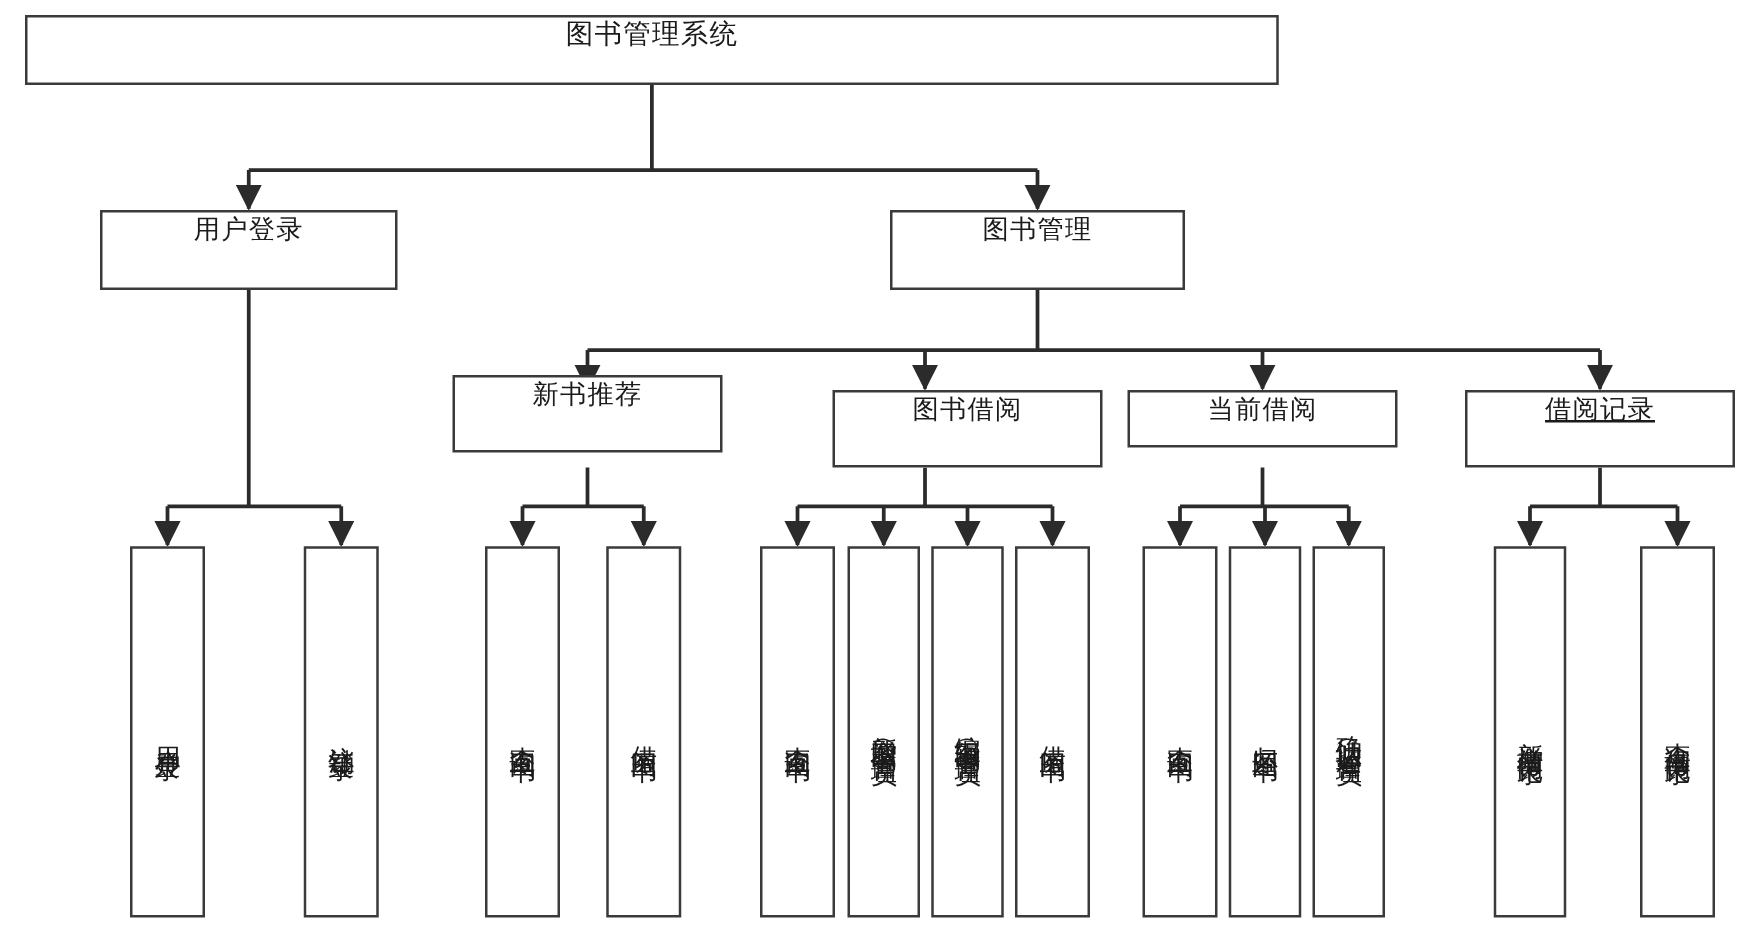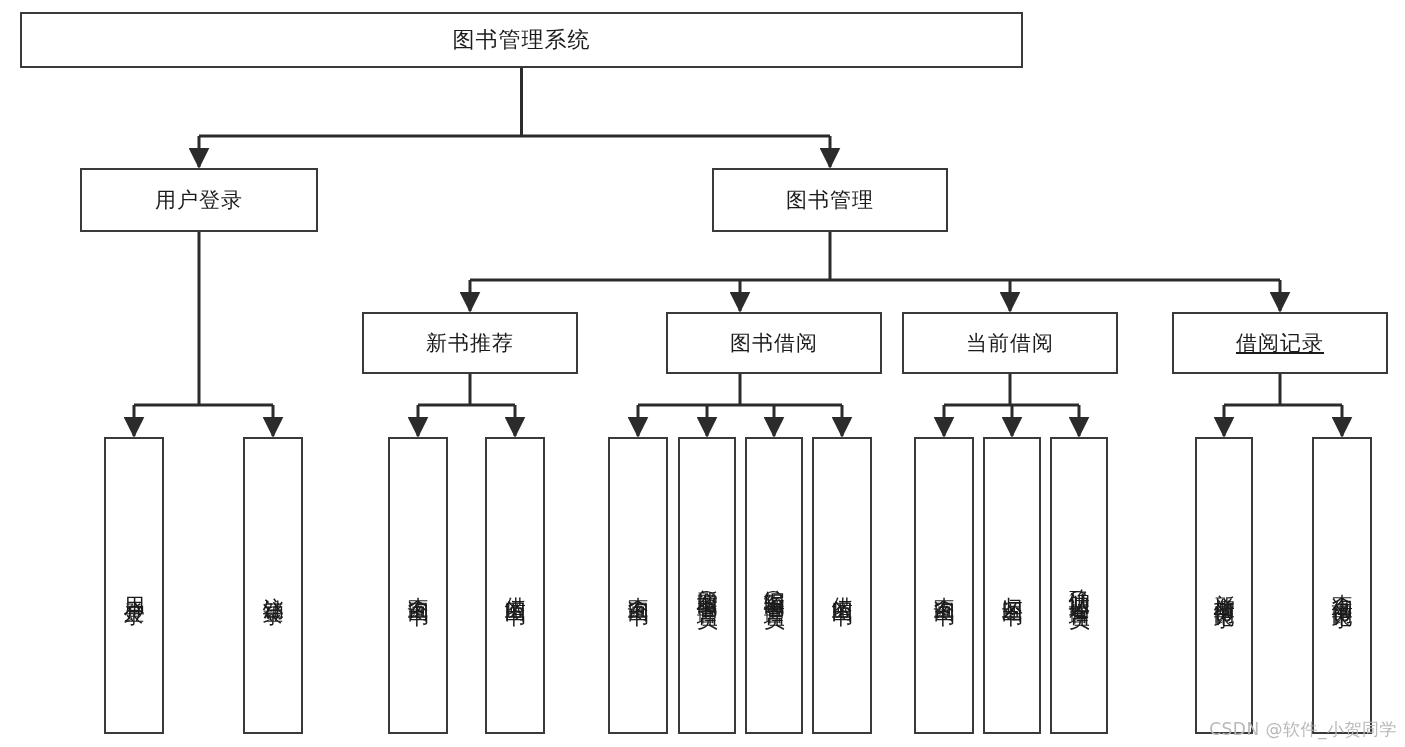--- a/index.html
+++ b/index.html
@@ -15,21 +15,21 @@
   
   #wires{position:absolute;left:0;top:0;width:1405px;height:747px;}
 
   
   .node{
     position:absolute;
     box-sizing:border-box;
     background:#ffffff;
     border:2px solid #3a3a3a;
     display:flex;
-    align-items:center;
+    align-items:flex-start;
     justify-content:center;
     color:#1b1b1b;
   }
   .node.root{border-width:2px;}
   .node .lbl{
     font-size:22px;
     line-height:1.25;
     letter-spacing:1px;
     white-space:nowrap;
   }
@@ -114,27 +114,27 @@
   <div id="nodes">
       <div class="node root" style="left: 20px; top: 12px; width: 1003px; height: 56px;">
         <span class="lbl">图书管理系统</span>
       </div>
       <div class="node lvl1" style="left: 80px; top: 168px; width: 238px; height: 64px;">
         <span class="lbl">用户登录</span>
       </div>
       <div class="node lvl1" style="left: 712px; top: 168px; width: 236px; height: 64px;">
         <span class="lbl">图书管理</span>
       </div>
-      <div class="node lvl2" style="left: 362px; top: 312px; width: 216px; height: 62px;">
+      <div class="node lvl2" style="left: 362px; top: 300px; width: 216px; height: 62px;">
         <span class="lbl">新书推荐</span>
       </div>
       <div class="node lvl2" style="left: 666px; top: 312px; width: 216px; height: 62px;">
         <span class="lbl">图书借阅</span>
       </div>
-      <div class="node lvl2" style="left: 902px; top: 312px; width: 216px; height: 62px;">
+      <div class="node lvl2" style="left: 902px; top: 312px; width: 216px; height: 46px;">
         <span class="lbl">当前借阅</span>
       </div>
       <div class="node lvl2" style="left: 1172px; top: 312px; width: 216px; height: 62px; text-decoration: underline;">
         <span class="lbl">借阅记录</span>
       </div>
       <div class="node leaf" style="left: 104px; top: 437px; width: 60px; height: 297px;">
         <span class="lbl">用户登录</span>
       </div>
       <div class="node leaf" style="left: 243px; top: 437px; width: 60px; height: 297px;">
         <span class="lbl">注销登录</span>
@@ -167,14 +167,13 @@
         <span class="lbl">确认归还（管理员）</span>
       </div>
       <div class="node leaf" style="left: 1195px; top: 437px; width: 58px; height: 297px;">
         <span class="lbl">新增借阅记录</span>
       </div>
       <div class="node leaf" style="left: 1312px; top: 437px; width: 60px; height: 297px;">
         <span class="lbl">查询借阅记录</span>
       </div>
     </div>
 
-  <div id="watermark">CSDN @软件_小贺同学</div>
 </div>
 
 </body></html>

